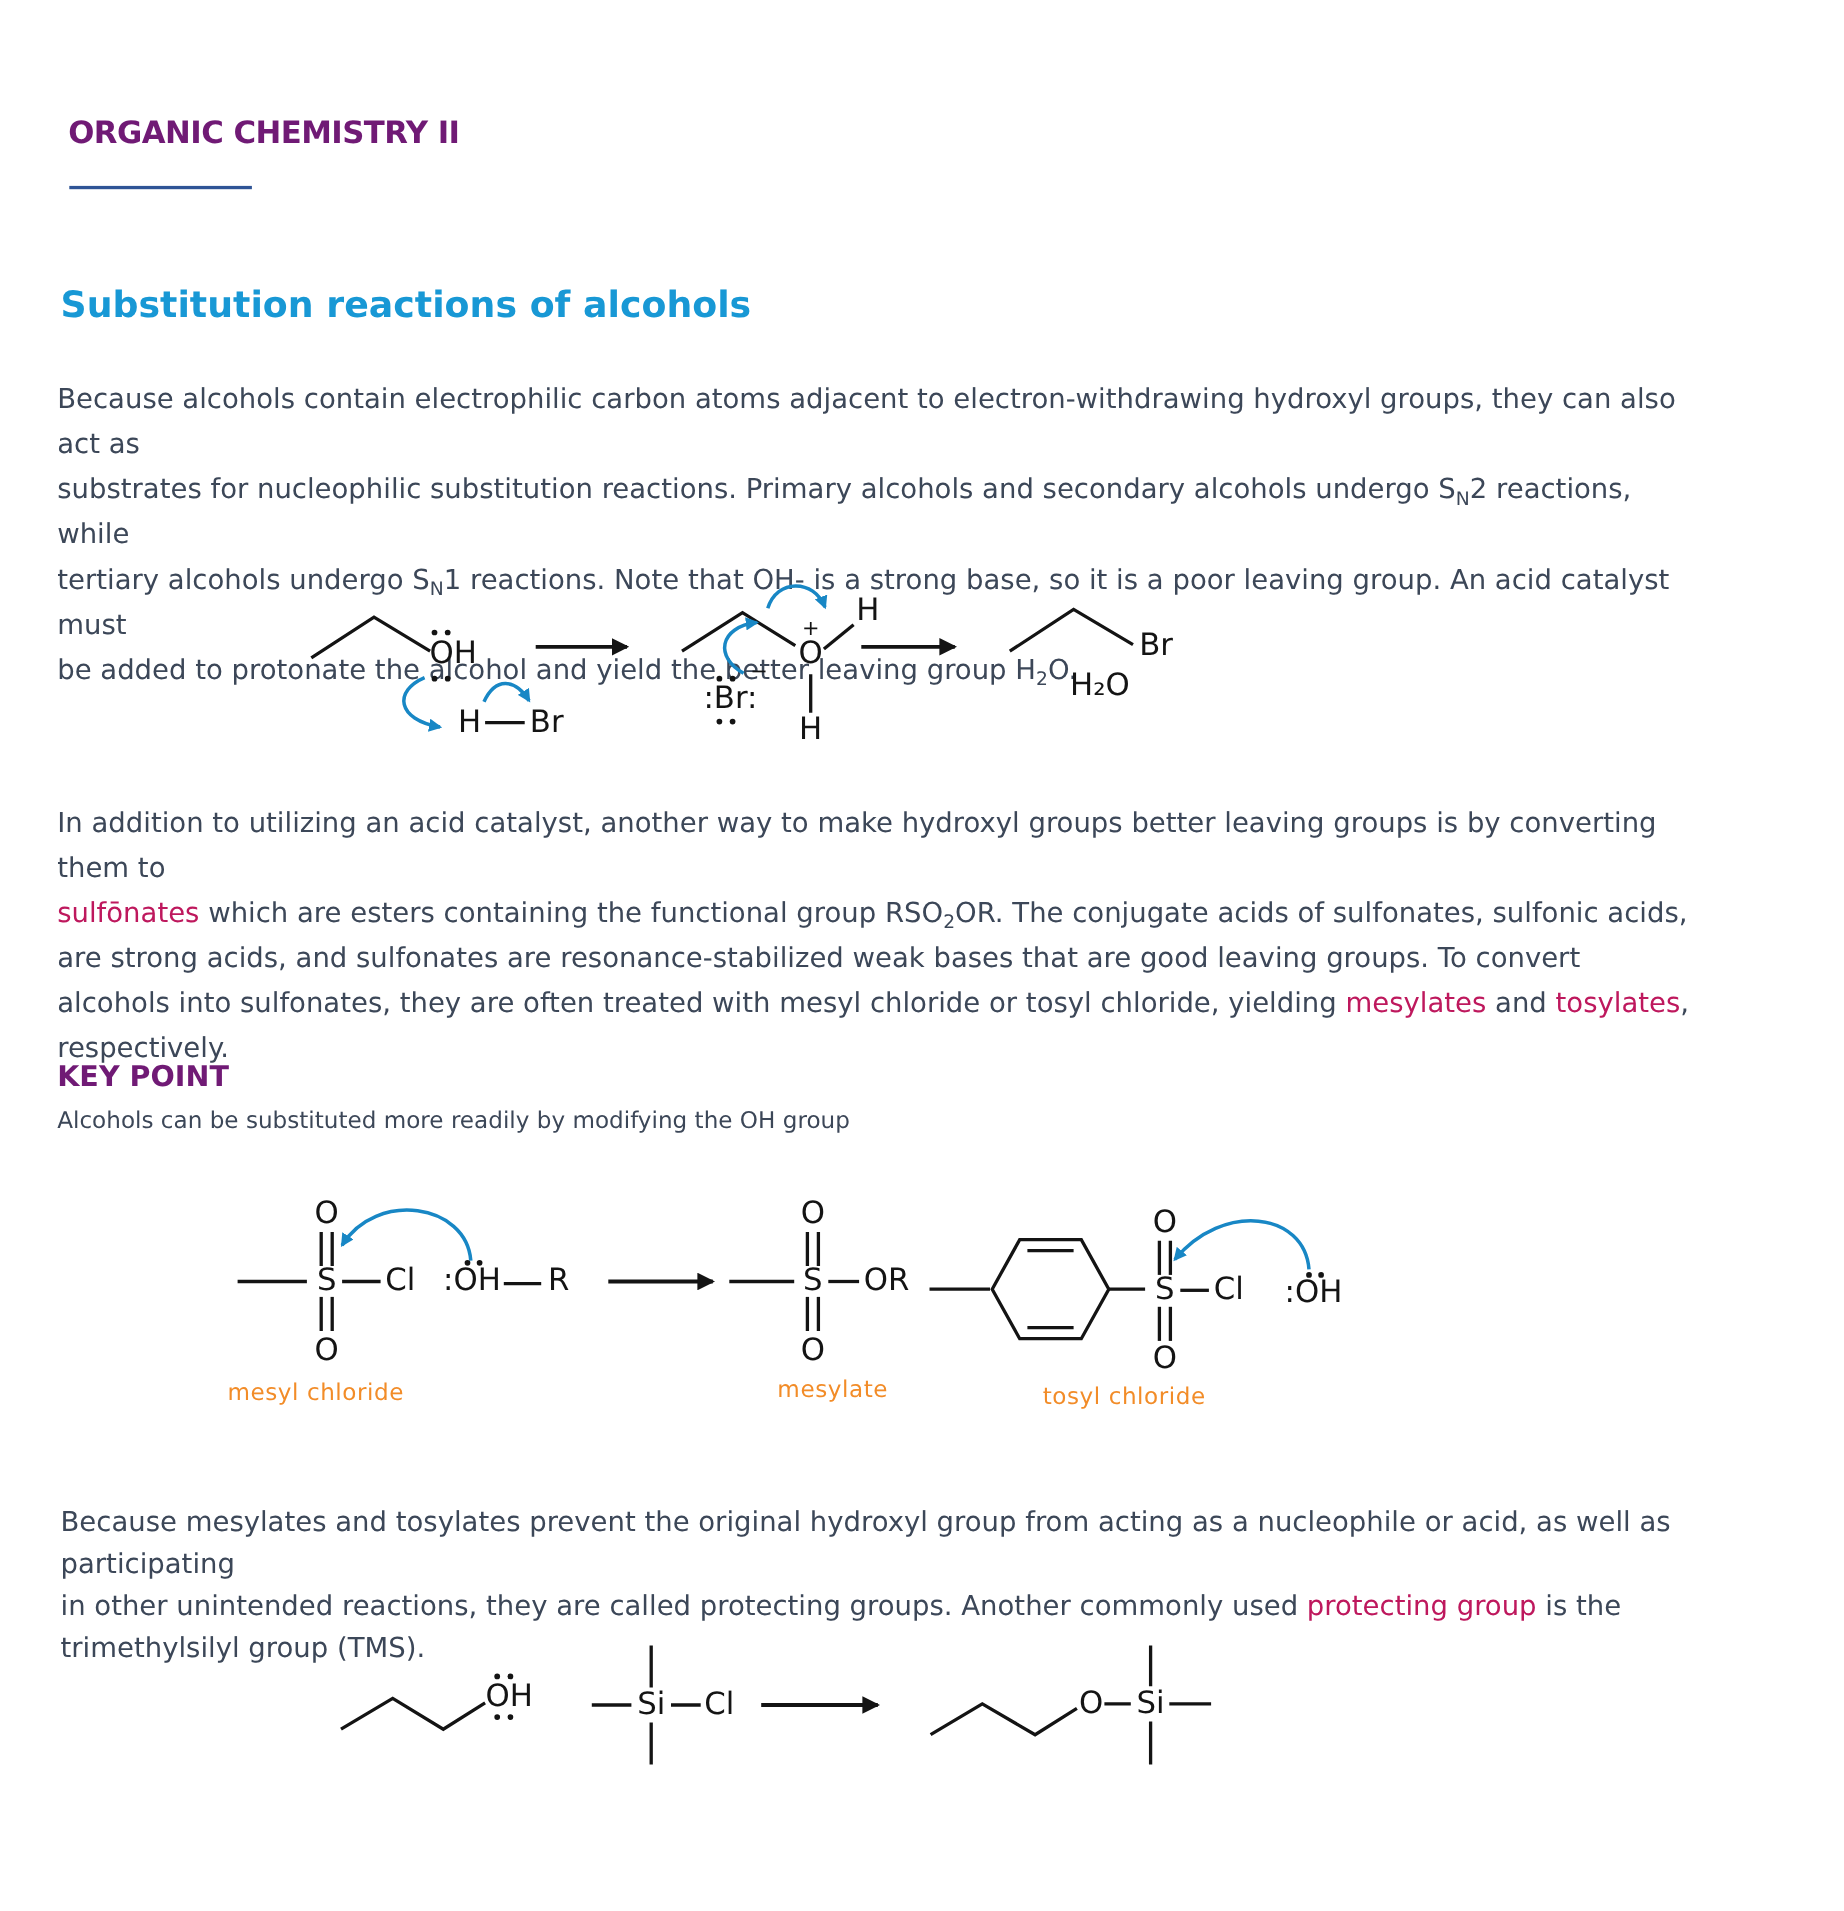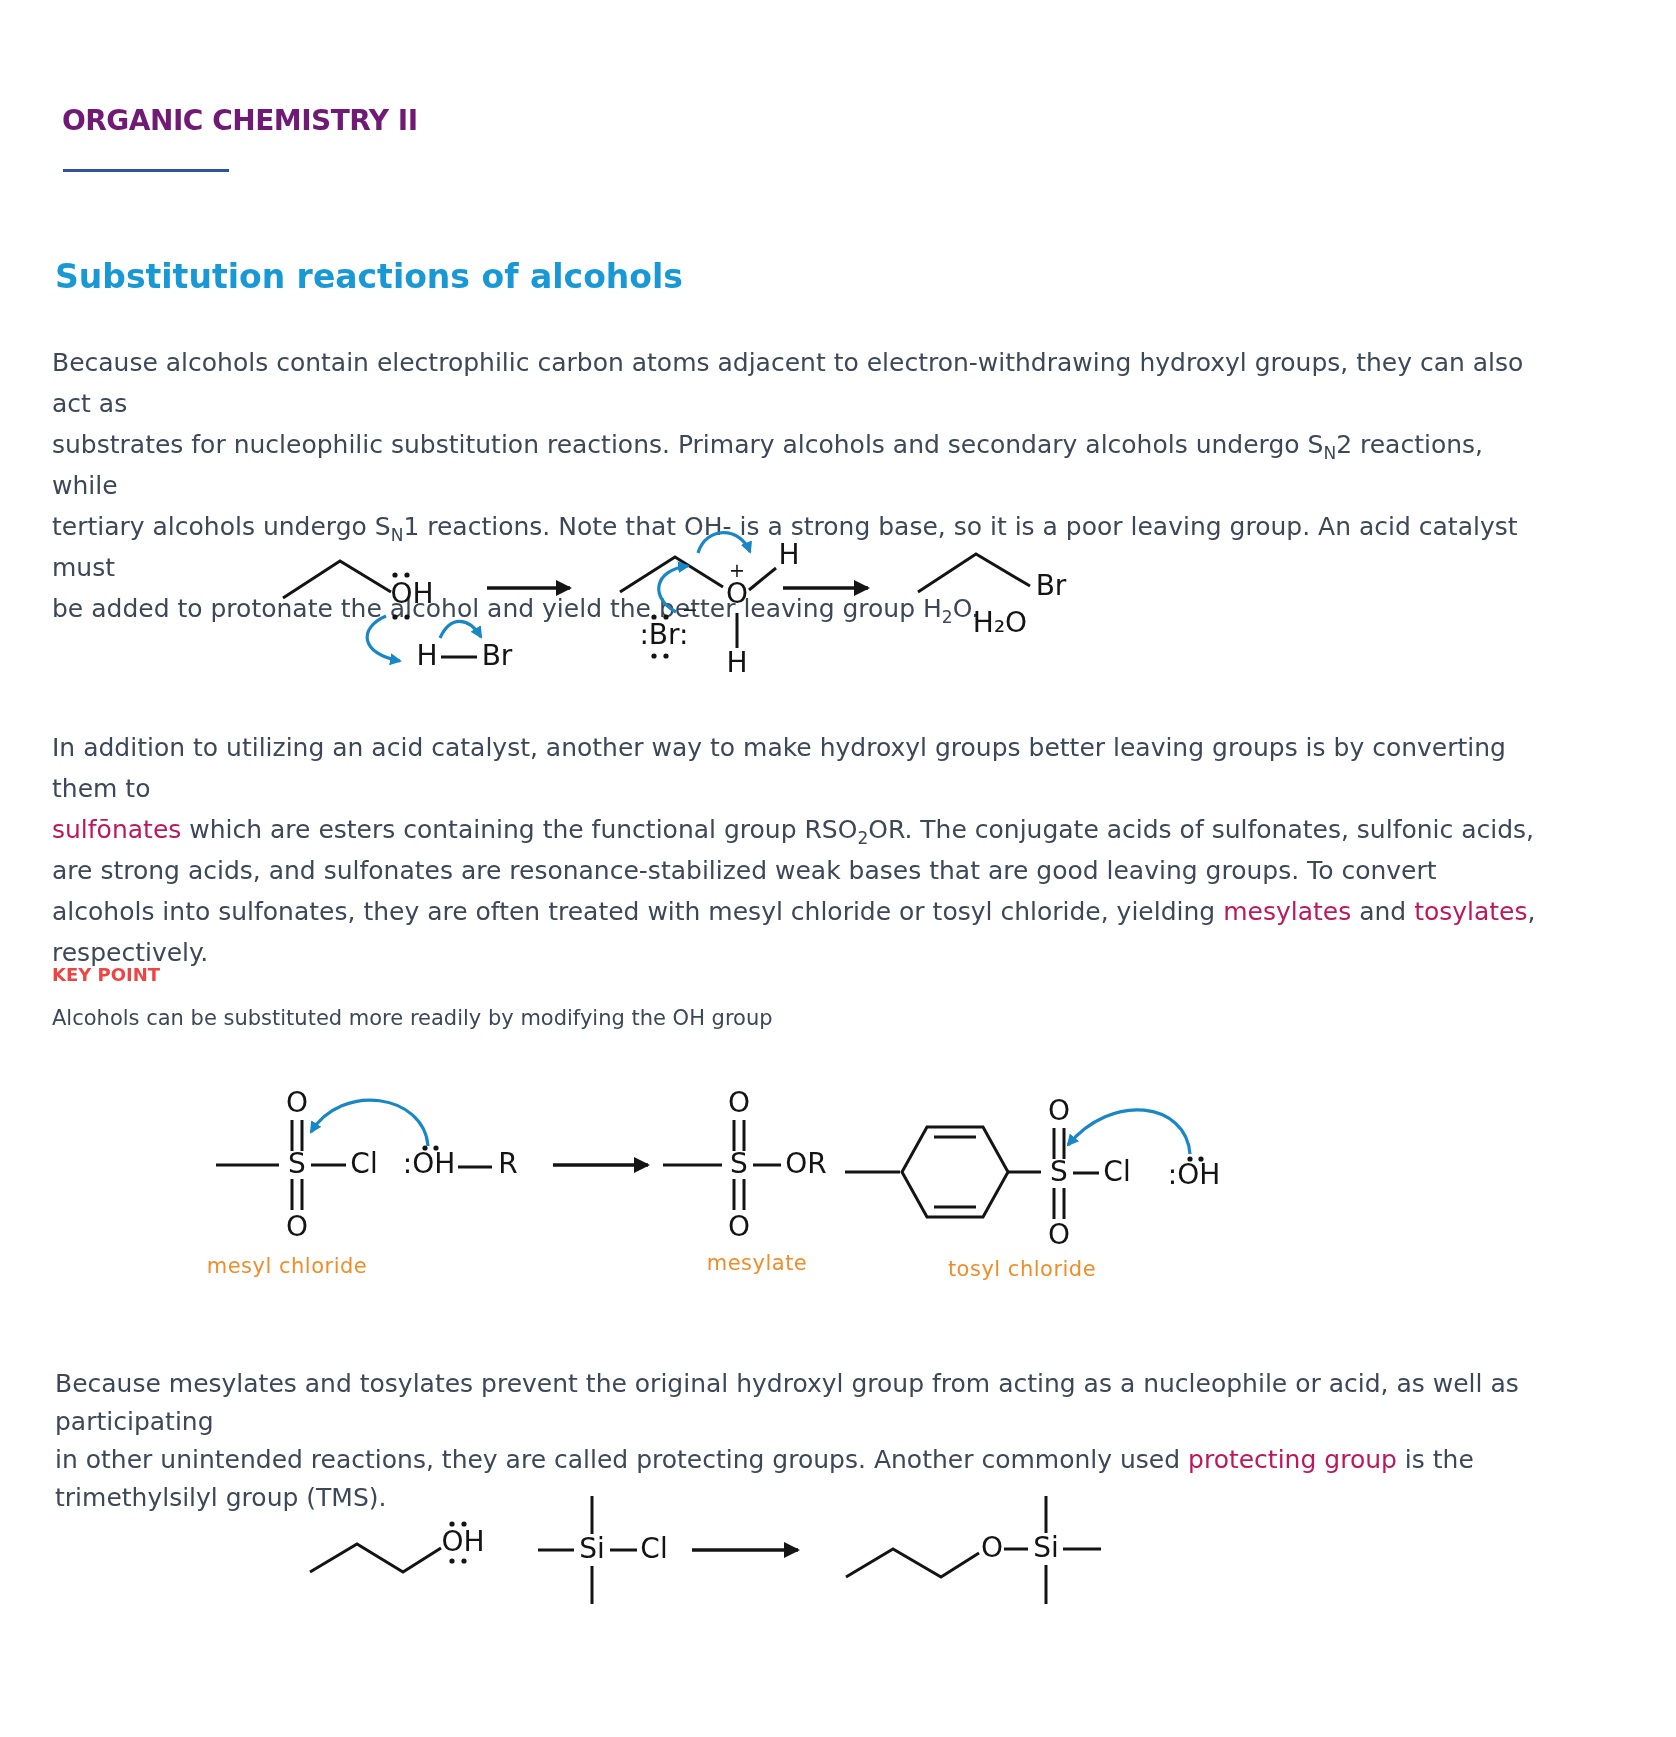--- a/index.html
+++ b/index.html
@@ -8,21 +8,21 @@
   .hdr { position:absolute; left:62px; top:104px; font-size:28px; font-weight:bold;
          color:#701a75; letter-spacing:-0.5px; }
   .hdr-line { position:absolute; left:63px; top:169px; width:166px; height:3px; background:#2f5496; }
   .sec-title { position:absolute; left:55px; top:257px; font-size:33px; font-weight:bold; color:#1898d5; }
   .para { position:absolute; font-size:25px; line-height:41px; color:#3c4758; width:1500px; }
   #p1 { left:52px; top:342px; }
   #p2 { left:52px; top:727px; }
   #p3 { left:55px; top:1333px; line-height:38px;margin-top:32px; }
   .para b { font-weight:normal; color:#be185d; }
   .para sub { font-size:68%; line-height:0; }
-  .kp-h { position:absolute; left:52px; top:964px; font-size:18px; font-weight:bold; color:#ef4444; }
+  .kp-h { position:absolute; left:52px; top:964px; font-size:26px; font-weight:bold; color:#701a75; }
   .kp-t { position:absolute; left:52px; top:1006px; font-size:21px; color:#3c4758;text-align:center; }
   svg.diag { position:absolute; left:0; }
   #d1 { top:480px; } #d2 { top:1060px; } #d3 { top:1480px; }
   .bond { stroke:#141414; stroke-width:3; fill:none; }
   .dbl  { stroke:#141414; stroke-width:3; fill:none; }
   .rxn  { stroke:#141414; stroke-width:3.5; fill:none; }
   .curve{ stroke:#1887c5; stroke-width:3.2; fill:none; }
   .at   { font-size:28px; fill:#141414; text-anchor:middle; font-family:"DejaVu Sans",sans-serif; }
   .sm   { font-size:19px; fill:#141414; text-anchor:middle; font-family:"DejaVu Sans",sans-serif; }
   .dot  { fill:#141414; }

